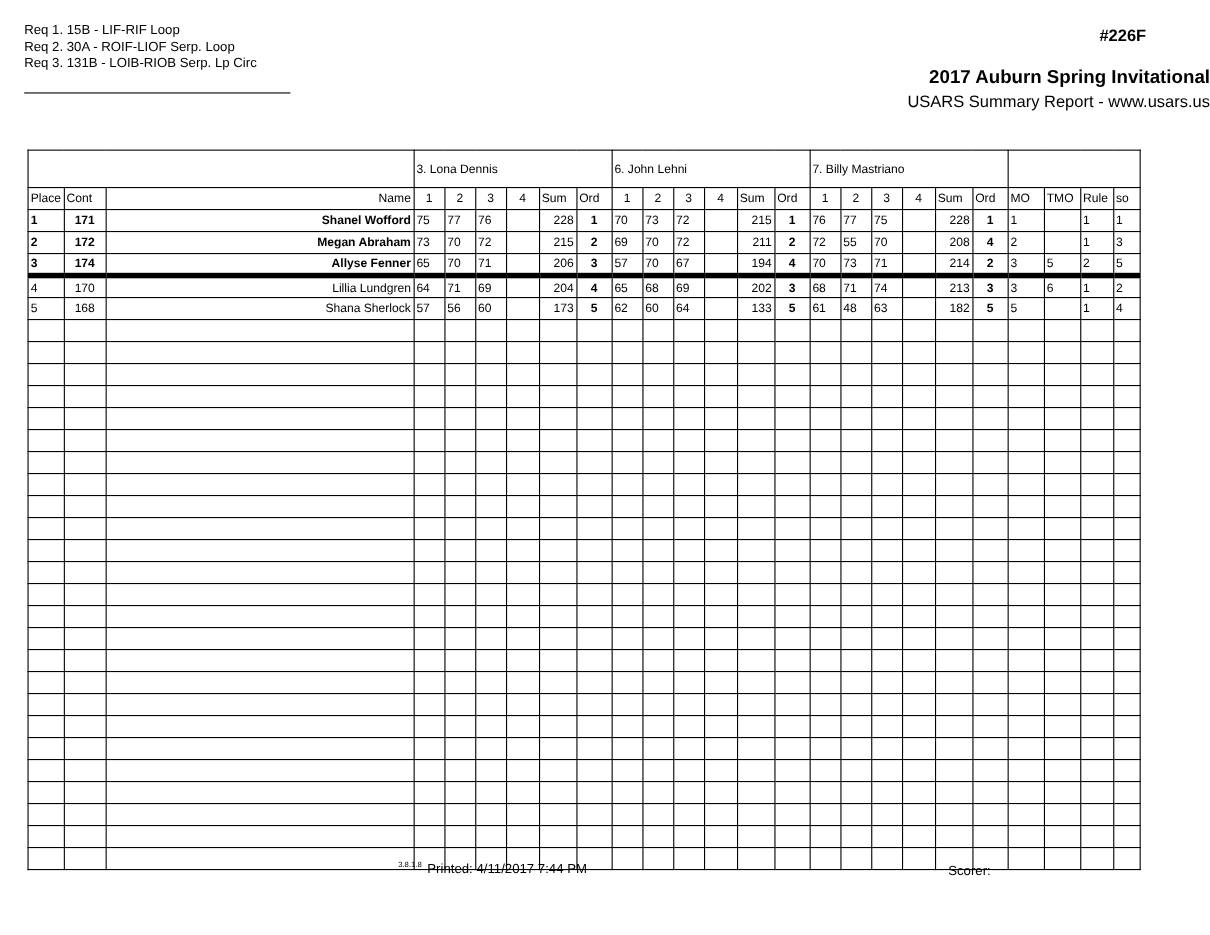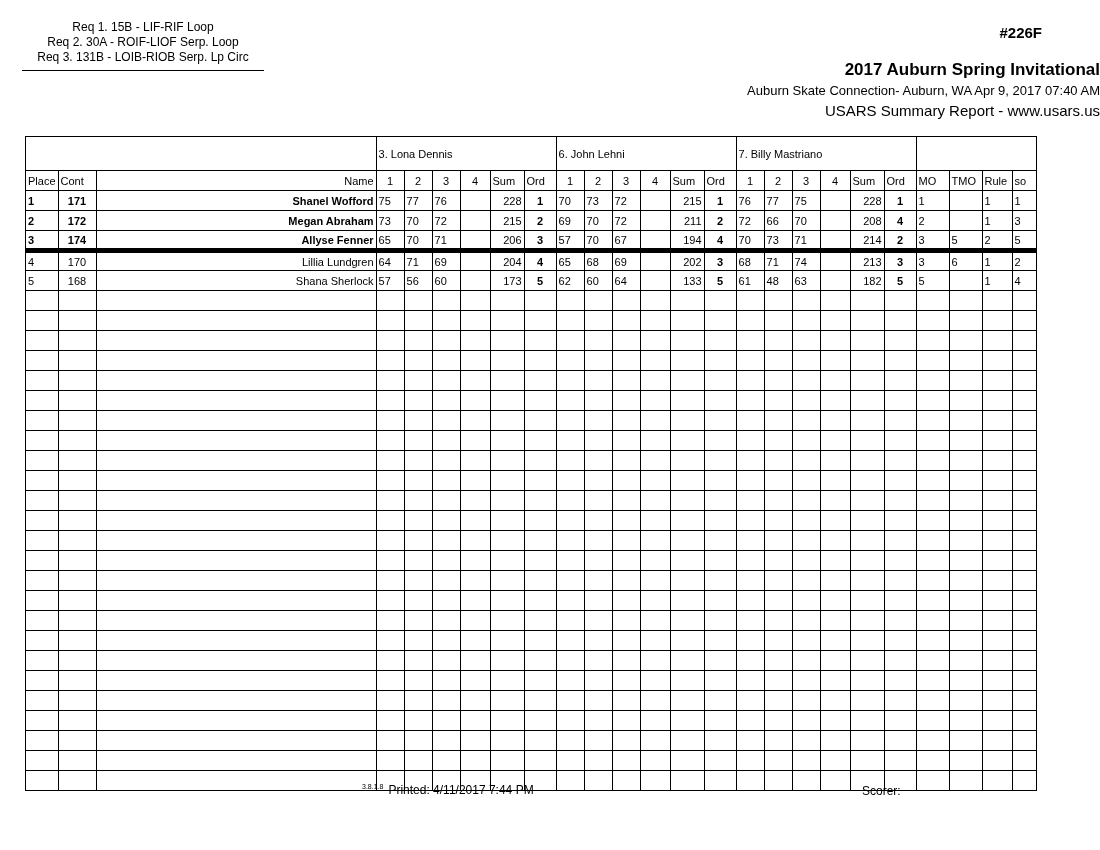--- a/index.html
+++ b/index.html
@@ -10,21 +10,21 @@
     font-family: "Liberation Sans", sans-serif;
     position: relative;
     overflow: hidden;
   }
   .page { position: absolute; inset: 0; }
 
   
   .reqs {
     position: absolute; left: 22px; top: 20px;
     width: 242px; font-size: 12px; line-height: 15px;
-    padding-bottom: 5px; border-bottom: 1px solid #000; text-align: center;
+    padding-bottom: 19px; border-bottom: 1px solid #000;
   }
   .titles { position: absolute; left: 12px; right: 0; top: 20px; text-align: right; margin-top: 40px; }
   .t1 { font-size: 17px; font-weight: bold; }
   .t2 { font-size: 13px; margin-top: 3px; }
   .t3 { font-size: 18px; font-weight: bold; margin-top: 4px; }
   .t4 { font-size: 15px; margin-top: 4px; }
   .evnum { position: absolute; right: 58px; top: 24px; font-size: 15px; font-weight: bold; }
 
   
   table.score {
@@ -63,21 +63,20 @@
 <div class="page">
 
   <div class="reqs">
     <div>Req  1.  15B - LIF-RIF Loop</div>
     <div>Req  2.  30A - ROIF-LIOF Serp. Loop</div>
     <div>Req  3.  131B - LOIB-RIOB Serp. Lp Circ</div>
   </div>
 
   <div class="titles">
     <div class="t1">2017 Auburn Spring Invitational</div>
-    <div class="t2">Auburn Skate Connection- Auburn, WA  Apr 9, 2017  07:40 AM</div>
     <div class="t4">USARS Summary Report - www.usars.us</div>
   </div>
 
   <div class="evnum">#226F</div>
 
   <table class="score" id="score-table">
       <colgroup>
         <col style="width: 32px;">
         <col style="width: 38px;">
         <col style="width: 280px;">
@@ -176,21 +175,21 @@
           <td class="l"></td>
           <td class="r">215</td>
           <td class="c b thick">2</td>
           <td class="l">69</td>
           <td class="l">70</td>
           <td class="l">72</td>
           <td class="l"></td>
           <td class="r">211</td>
           <td class="c b thick">2</td>
           <td class="l">72</td>
-          <td class="l">66</td>
+          <td class="l">55</td>
           <td class="l">70</td>
           <td class="l"></td>
           <td class="r">208</td>
           <td class="c b thick">4</td>
           <td class="l">2</td>
           <td class="l"></td>
           <td class="l">1</td>
           <td class="l">3</td>
         </tr>
         <tr class="cut">

